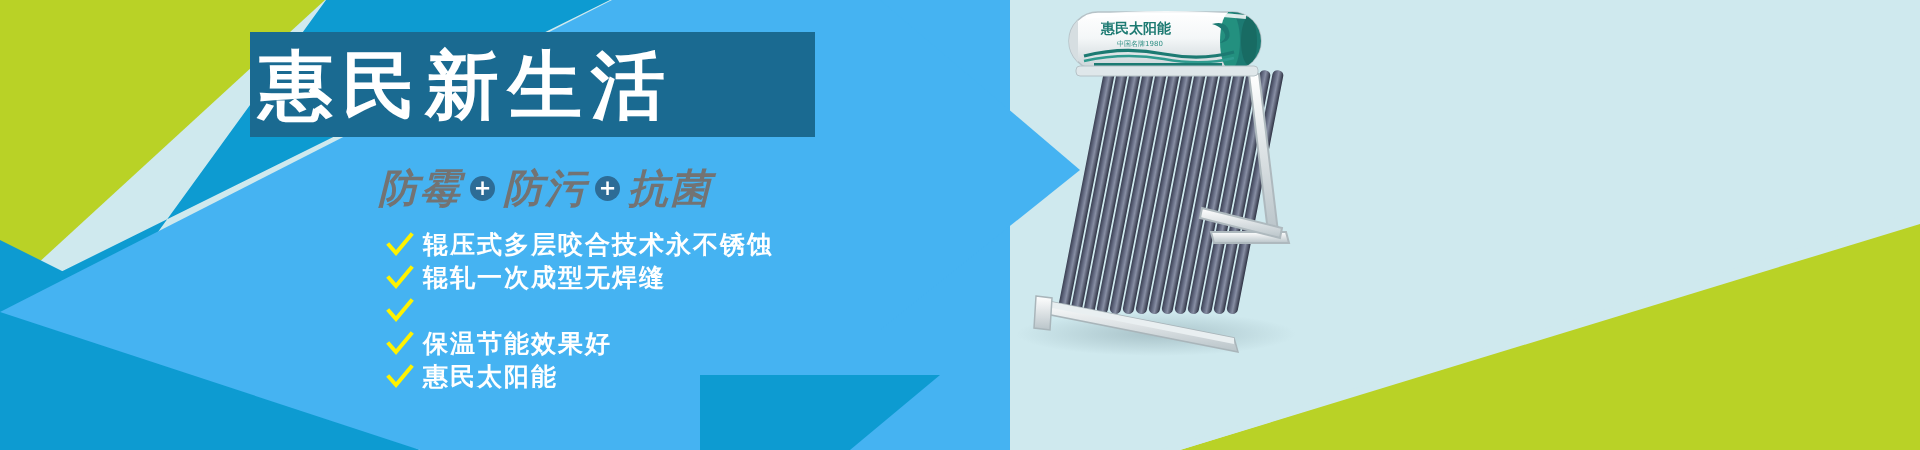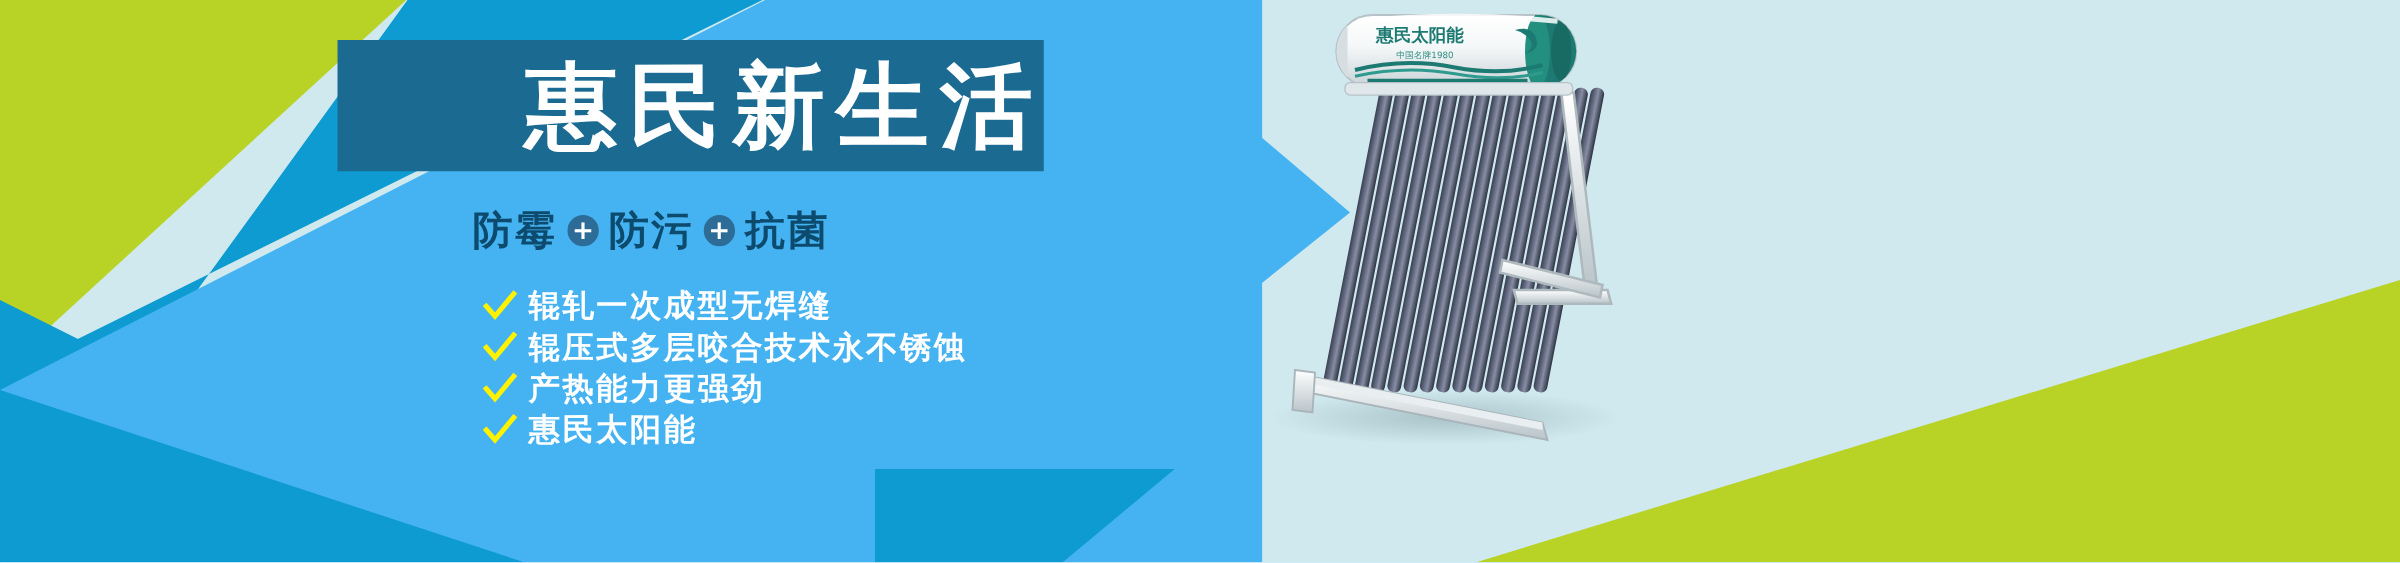--- a/index.html
+++ b/index.html
@@ -66,21 +66,21 @@
     background:#cfe9ee;
     clip-path:polygon(760px 0, 760px 14px, 20px 240px, 0 240px);
   }
 
   
   .title-box {
     position:absolute;
     left:250px; top:32px;
     width:565px; height:105px;
     background:#1a6a91;
-    display:flex; align-items:center; justify-content:flex-end;margin-left:20px;
+    display:flex; align-items:center; justify-content:flex-start;
   }
   .title-text {
     color:#ffffff;
     font-size:74px;
     font-weight:bold;
     letter-spacing:9px;
     line-height:1;
     white-space:nowrap;
     padding-left:9px;
     font-family:"DejaVu Sans","Liberation Sans",sans-serif;
@@ -88,26 +88,27 @@
 
   
   .subtitle {
     position:absolute;
     left:378px; top:168px;
     display:flex; align-items:center;
     gap:8px;
     white-space:nowrap;
   }
   .subtitle-word {
-    color:#0c4a6e;
-    font-size:32px;
+    color:#737373;
+    font-size:40px;
     font-weight:bold;
     letter-spacing:2px;
     line-height:1;
     font-family:"DejaVu Sans","Liberation Sans",sans-serif;
+    font-style:italic;
   }
   .plus-badge {
     width:25px; height:25px;
     border-radius:50%;
     background:#2d6c96;
     color:#ffffff;
     font-size:21px;
     font-weight:bold;
     line-height:24px;
     text-align:center;
@@ -177,37 +178,42 @@
     <span class="plus-badge">+</span>
     <span class="subtitle-word">抗菌</span>
   </div>
 
   <div class="bullets">
 
     <div class="bullet-row">
       <svg class="check-icon" viewBox="0 0 30 30">
         <path d="M4 15 L11 23 L26 5" fill="none" stroke="#fff200" stroke-width="4" stroke-linecap="square" stroke-linejoin="miter"></path>
       </svg>
+      <span class="bullet-text">辊压式多层咬合技术永不锈蚀</span>
+    </div>
+
+    <div class="bullet-row">
+      <svg class="check-icon" viewBox="0 0 30 30">
+        <path d="M4 15 L11 23 L26 5" fill="none" stroke="#fff200" stroke-width="4" stroke-linecap="square" stroke-linejoin="miter"></path>
+      </svg>
       <span class="bullet-text">辊轧一次成型无焊缝</span>
     </div>
 
     <div class="bullet-row">
       <svg class="check-icon" viewBox="0 0 30 30">
         <path d="M4 15 L11 23 L26 5" fill="none" stroke="#fff200" stroke-width="4" stroke-linecap="square" stroke-linejoin="miter"></path>
       </svg>
-      <span class="bullet-text">辊压式多层咬合技术永不锈蚀</span>
-    </div>
-
-    <div class="bullet-row">
-      <svg class="check-icon" viewBox="0 0 30 30">
-        <path d="M4 15 L11 23 L26 5" fill="none" stroke="#fff200" stroke-width="4" stroke-linecap="square" stroke-linejoin="miter"></path>
-      </svg>
-      <span class="bullet-text">产热能力更强劲</span>
-    </div>
-
+    </div>
+
+    <div class="bullet-row">
+      <svg class="check-icon" viewBox="0 0 30 30">
+        <path d="M4 15 L11 23 L26 5" fill="none" stroke="#fff200" stroke-width="4" stroke-linecap="square" stroke-linejoin="miter"></path>
+      </svg>
+      <span class="bullet-text">保温节能效果好</span>
+    </div>
 
     <div class="bullet-row">
       <svg class="check-icon" viewBox="0 0 30 30">
         <path d="M4 15 L11 23 L26 5" fill="none" stroke="#fff200" stroke-width="4" stroke-linecap="square" stroke-linejoin="miter"></path>
       </svg>
       <span class="bullet-text">惠民太阳能</span>
     </div>
 
   </div>
 

